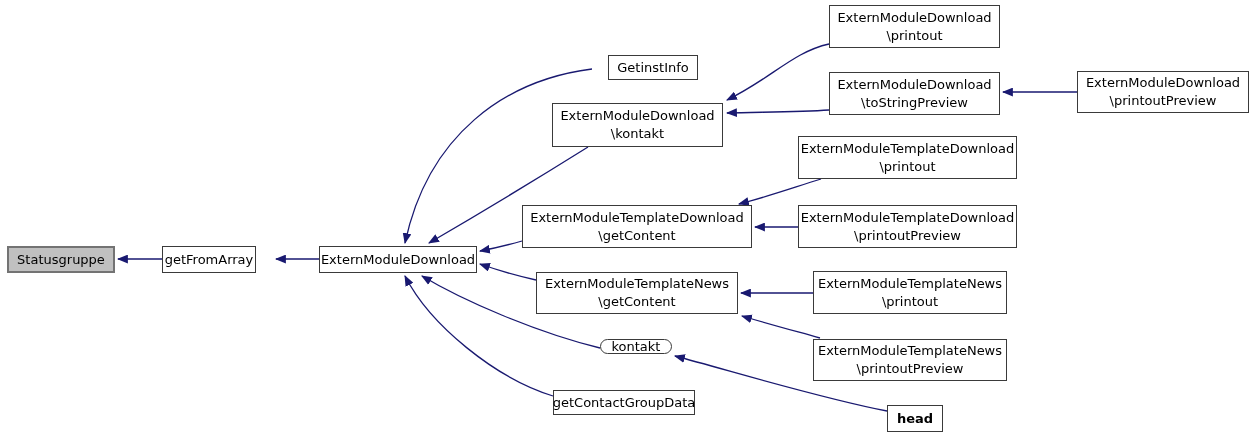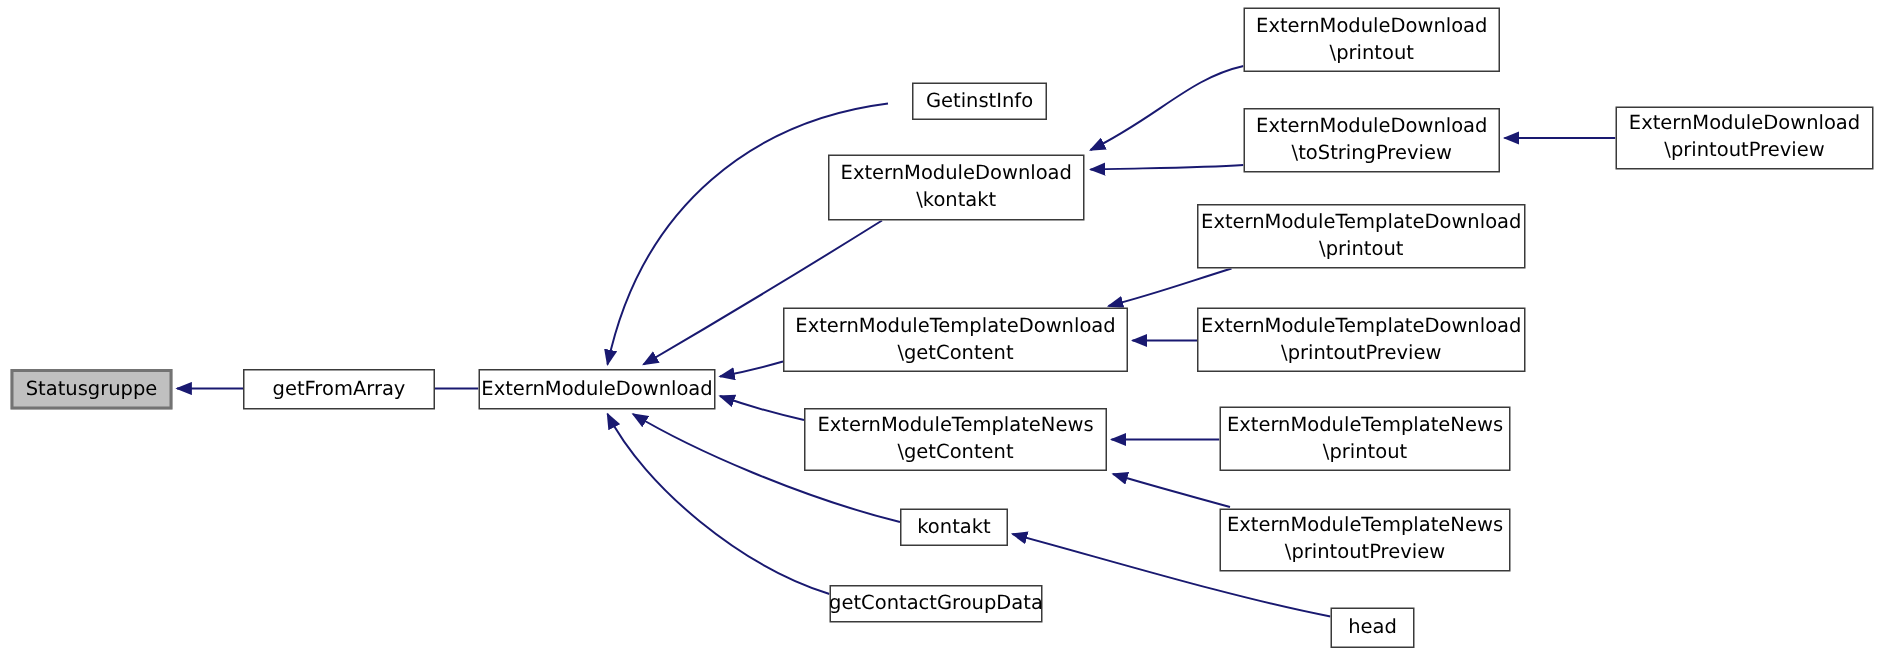--- a/index.html
+++ b/index.html
@@ -72,21 +72,21 @@
         <path d="M 536 280 C 518 276 500 271 480 264" marker-end="url(#arrow)"></path>
         <path d="M 600 348 C 535 332 462 300 422 276" marker-end="url(#arrow)"></path>
         <path d="M 553 396 C 495 378 430 325 405 276" marker-end="url(#arrow)"></path>
         <path d="M 887 411 C 820 398 735 372 675 356" marker-end="url(#arrow)"></path>
       </g>
   </svg>
   <div id="nodes">
       <div class="node highlighted" style="left: 7px; top: 246px; width: 108px; height: 27px;">
         <span>Statusgruppe</span>
       </div>
-      <div class="node" style="left: 162px; top: 246px; width: 128px; height: 27px;">
+      <div class="node" style="left: 162px; top: 246px; width: 94px; height: 27px;">
         <span>getFromArray</span>
       </div>
       <div class="node" style="left: 319px; top: 246px; width: 158px; height: 27px;">
         <span>ExternModuleDownload</span>
       </div>
       <div class="node" style="left: 592px; top: 55px; width: 90px; height: 25px; margin-left: 16px;">
         <span>GetinstInfo</span>
       </div>
       <div class="node" style="left: 552px; top: 103px; width: 171px; height: 44px;">
         <span>ExternModuleDownload</span>
@@ -117,27 +117,27 @@
         <span>\printoutPreview</span>
       </div>
       <div class="node" style="left: 536px; top: 272px; width: 202px; height: 42px;">
         <span>ExternModuleTemplateNews</span>
         <span>\getContent</span>
       </div>
       <div class="node" style="left: 813px; top: 271px; width: 194px; height: 43px;">
         <span>ExternModuleTemplateNews</span>
         <span>\printout</span>
       </div>
-      <div class="node" style="left: 600px; top: 339px; width: 72px; height: 25px;">
+      <div class="node" style="left: 600px; top: 339px; width: 72px; height: 15px; border-radius: 10px;">
         <span>kontakt</span>
       </div>
       <div class="node" style="left: 813px; top: 339px; width: 194px; height: 42px;">
         <span>ExternModuleTemplateNews</span>
         <span>\printoutPreview</span>
       </div>
       <div class="node" style="left: 553px; top: 390px; width: 142px; height: 25px;">
         <span>getContactGroupData</span>
       </div>
-      <div class="node" style="left: 887px; top: 405px; width: 56px; height: 27px;">
+      <div class="node" style="left: 887px; top: 405px; width: 56px; height: 27px; font-weight: bold;">
         <span>head</span>
       </div>
     </div>
 </div>
 
 </body></html>

